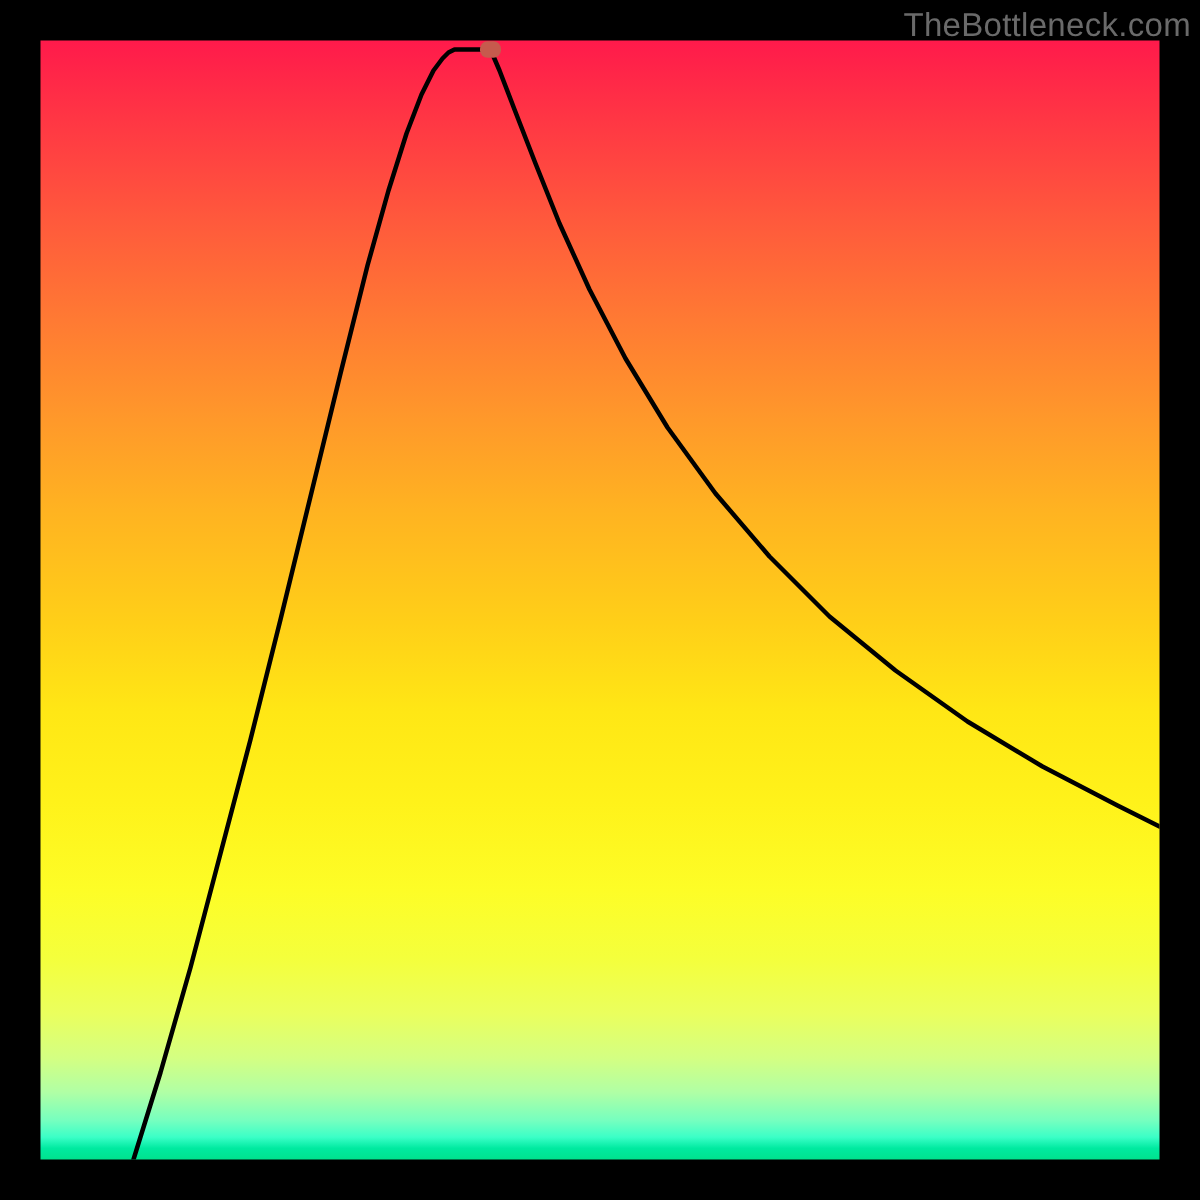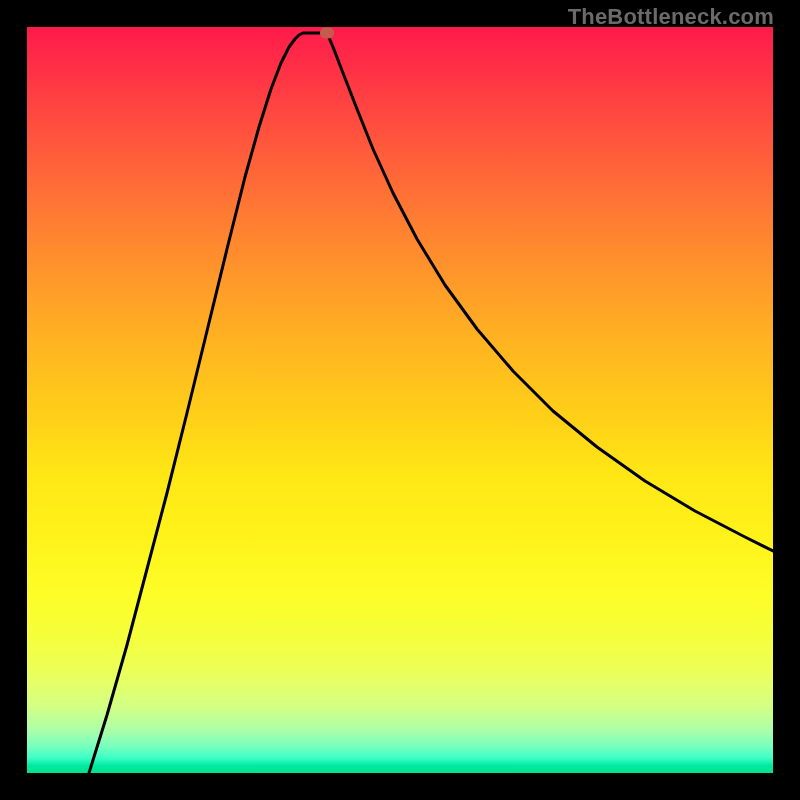--- a/index.html
+++ b/index.html
@@ -55,24 +55,24 @@
     position: absolute;
     width: 14px;
     height: 11px;
     border-radius: 5px;
     background: #c65a4d;
     transform: translate(-50%, -50%);
   }
   .watermark {
     position: absolute;
     top: 4px;
-    right: 26px;
+    right: 6px;
     color: #6a6a6a;
     font-size: 22px;
-    font-weight: 700;
+    font-weight: 400;
     letter-spacing: 0.2px;
   }
 </style>
 </head>
 <body>
 
 <div class="outer">
   <div class="plot-bg"></div>
 
   <svg class="curve" viewBox="0 0 746 746" preserveAspectRatio="none">

